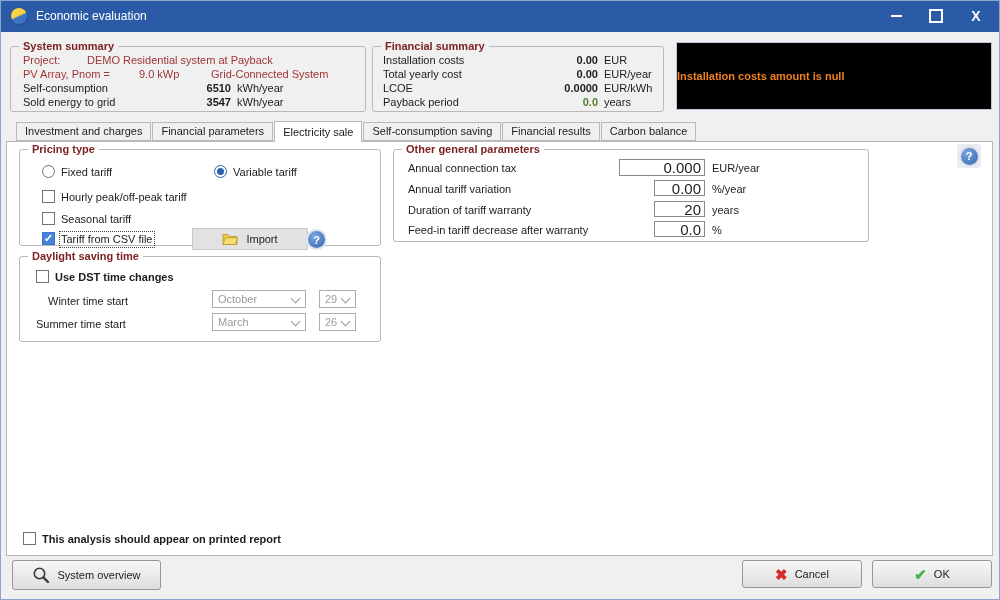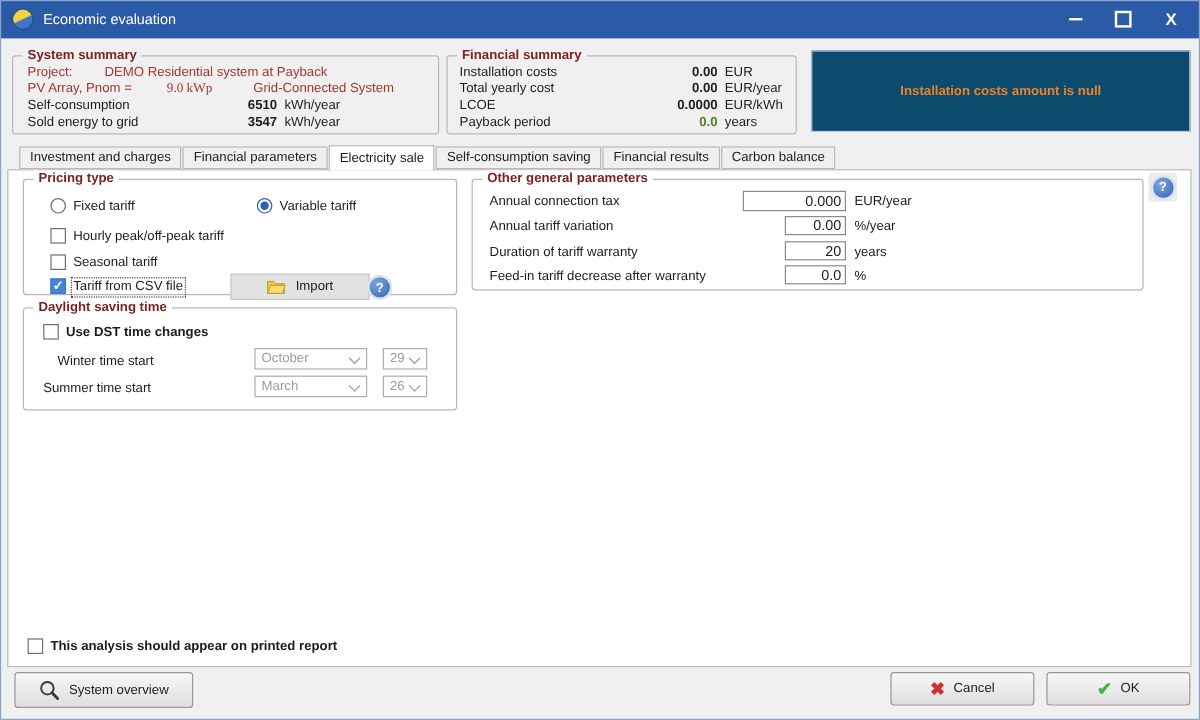--- a/index.html
+++ b/index.html
@@ -25,22 +25,22 @@
             background:#f0f0f0;line-height:14px;white-space:nowrap;}
   .on-white .gb-title{background:#ffffff;}
 
   .lbl{position:absolute;white-space:nowrap;line-height:13px;}
   .b{font-weight:bold;text-align:right;}
   .red{color:#a03535;}
   .green{color:#4e7e2e;}
   .val{position:absolute;text-align:right;font-weight:bold;white-space:nowrap;}
 
   
-  .warnpanel{position:absolute;left:676px;top:42px;width:316px;height:68px;background:#0c4a6e;
-             border:1px solid #bcc6dd;box-sizing:border-box;display:flex;align-items:center;justify-content:center;}
+  .warnpanel{position:absolute;left:676px;top:42px;width:316px;height:68px;background:#000000;
+             border:1px solid #bcc6dd;box-sizing:border-box;display:flex;align-items:center;justify-content:flex-start;}
   .warnpanel span{color:#ef8122;font-weight:bold;}
 
   
   .tabs{position:absolute;left:16px;top:121px;height:20px;display:flex;align-items:center;z-index:5;}
   .tab{height:19px;box-sizing:border-box;background:#f0f0f0;border:1px solid #b9b9b9;
        display:flex;align-items:center;padding:0 8px;cursor:pointer;margin-right:1px;}
   .tab.active{height:21px;margin-bottom:-1px;background:#ffffff;border-bottom:none;z-index:6;}
 
   
   .page{position:absolute;left:6px;top:141px;width:987px;height:415px;background:#ffffff;
@@ -66,21 +66,21 @@
   
   .help{position:absolute;width:17px;height:17px;border-radius:50%;
         background:radial-gradient(circle at 35% 30%,#7aa5e0,#3666b0);color:#fff;font-weight:bold;font-size:11px;
         display:flex;align-items:center;justify-content:center;box-shadow:0 0 0 2px #dde3ec;cursor:pointer;}
   .help-sq{position:absolute;width:24px;height:24px;border-radius:3px;background:#e9ecf2;
            display:flex;align-items:center;justify-content:center;cursor:pointer;}
   .help-sq .help{position:static;}
 
   
   .numinput{position:absolute;border:1px solid #8a8a8a;background:#fff;text-align:right;padding:0 3px;
-            box-sizing:border-box;font-family:"Liberation Sans",sans-serif;font-size:12px;color:#1c1c1c;}
+            box-sizing:border-box;font-family:"Liberation Sans",sans-serif;font-size:15px;color:#1c1c1c;}
 
   
   .combo{position:absolute;background:#fff;border:1px solid #abadb3;color:#9b9b9b;box-sizing:border-box;
          display:flex;align-items:center;padding:0 5px;cursor:default;}
   .combo .chev{position:absolute;right:6px;top:4px;width:6px;height:6px;
                border-right:1.4px solid #9b9b9b;border-bottom:1.4px solid #9b9b9b;transform:rotate(45deg);}
 </style>
 </head>
 <body>
 
@@ -98,21 +98,21 @@
       </span>
     <span class="win-btn close">X</span>
   </div>
 </div>
 
 <div class="groupbox" style="left:10px;top:46px;width:356px;height:66px;">
   <span class="gb-title">System summary</span>
   <span class="lbl red" style="left:12px;top:7px;">Project:</span>
   <span class="lbl red" style="left:76px;top:7px;">DEMO Residential system at Payback</span>
   <span class="lbl red" style="left:12px;top:21px;">PV Array, Pnom =</span>
-  <span class="lbl red" style="left:128px;top:21px;font-family:Liberation Serif, serif;">9.0 kWp</span>
+  <span class="lbl red" style="left:128px;top:21px;">9.0 kWp</span>
   <span class="lbl red" style="left:200px;top:21px;">Grid-Connected System</span>
   <span class="lbl" style="left:12px;top:35px;">Self-consumption</span>
   <span class="val" style="left:160px;top:35px;width:60px;">6510</span>
   <span class="lbl" style="left:226px;top:35px;">kWh/year</span>
   <span class="lbl" style="left:12px;top:49px;">Sold energy to grid</span>
   <span class="val" style="left:160px;top:49px;width:60px;">3547</span>
   <span class="lbl" style="left:226px;top:49px;">kWh/year</span>
 </div>
 
 <div class="groupbox" style="left:372px;top:46px;width:292px;height:66px;">
@@ -198,21 +198,21 @@
     <div class="combo" style="left:192px;top:56px;width:94px;height:18px;">
       <span>March</span>
       <span class="chev"></span>
     </div>
     <div class="combo" style="left:299px;top:56px;width:37px;height:18px;">
       <span>26</span>
       <span class="chev"></span>
     </div>
   </div>
 
-  <div class="groupbox on-white" style="left:386px;top:7px;width:560px;height:93px;padding-left:16px;">
+  <div class="groupbox on-white" style="left:386px;top:7px;width:476px;height:93px;padding-left:16px;">
     <span class="gb-title">Other general parameters</span>
 
     <span class="lbl" style="left:14px;top:12px;">Annual connection tax</span>
     <input class="numinput" style="left: 225px; top: 9px; width: 86px; height: 17px;" value="0.000">
     <span class="lbl" style="left:318px;top:12px;">EUR/year</span>
 
     <span class="lbl" style="left:14px;top:33px;">Annual tariff variation</span>
     <input class="numinput" style="left: 260px; top: 30px; width: 51px; height: 16px;" value="0.00">
     <span class="lbl" style="left:318px;top:33px;">%/year</span>
 

